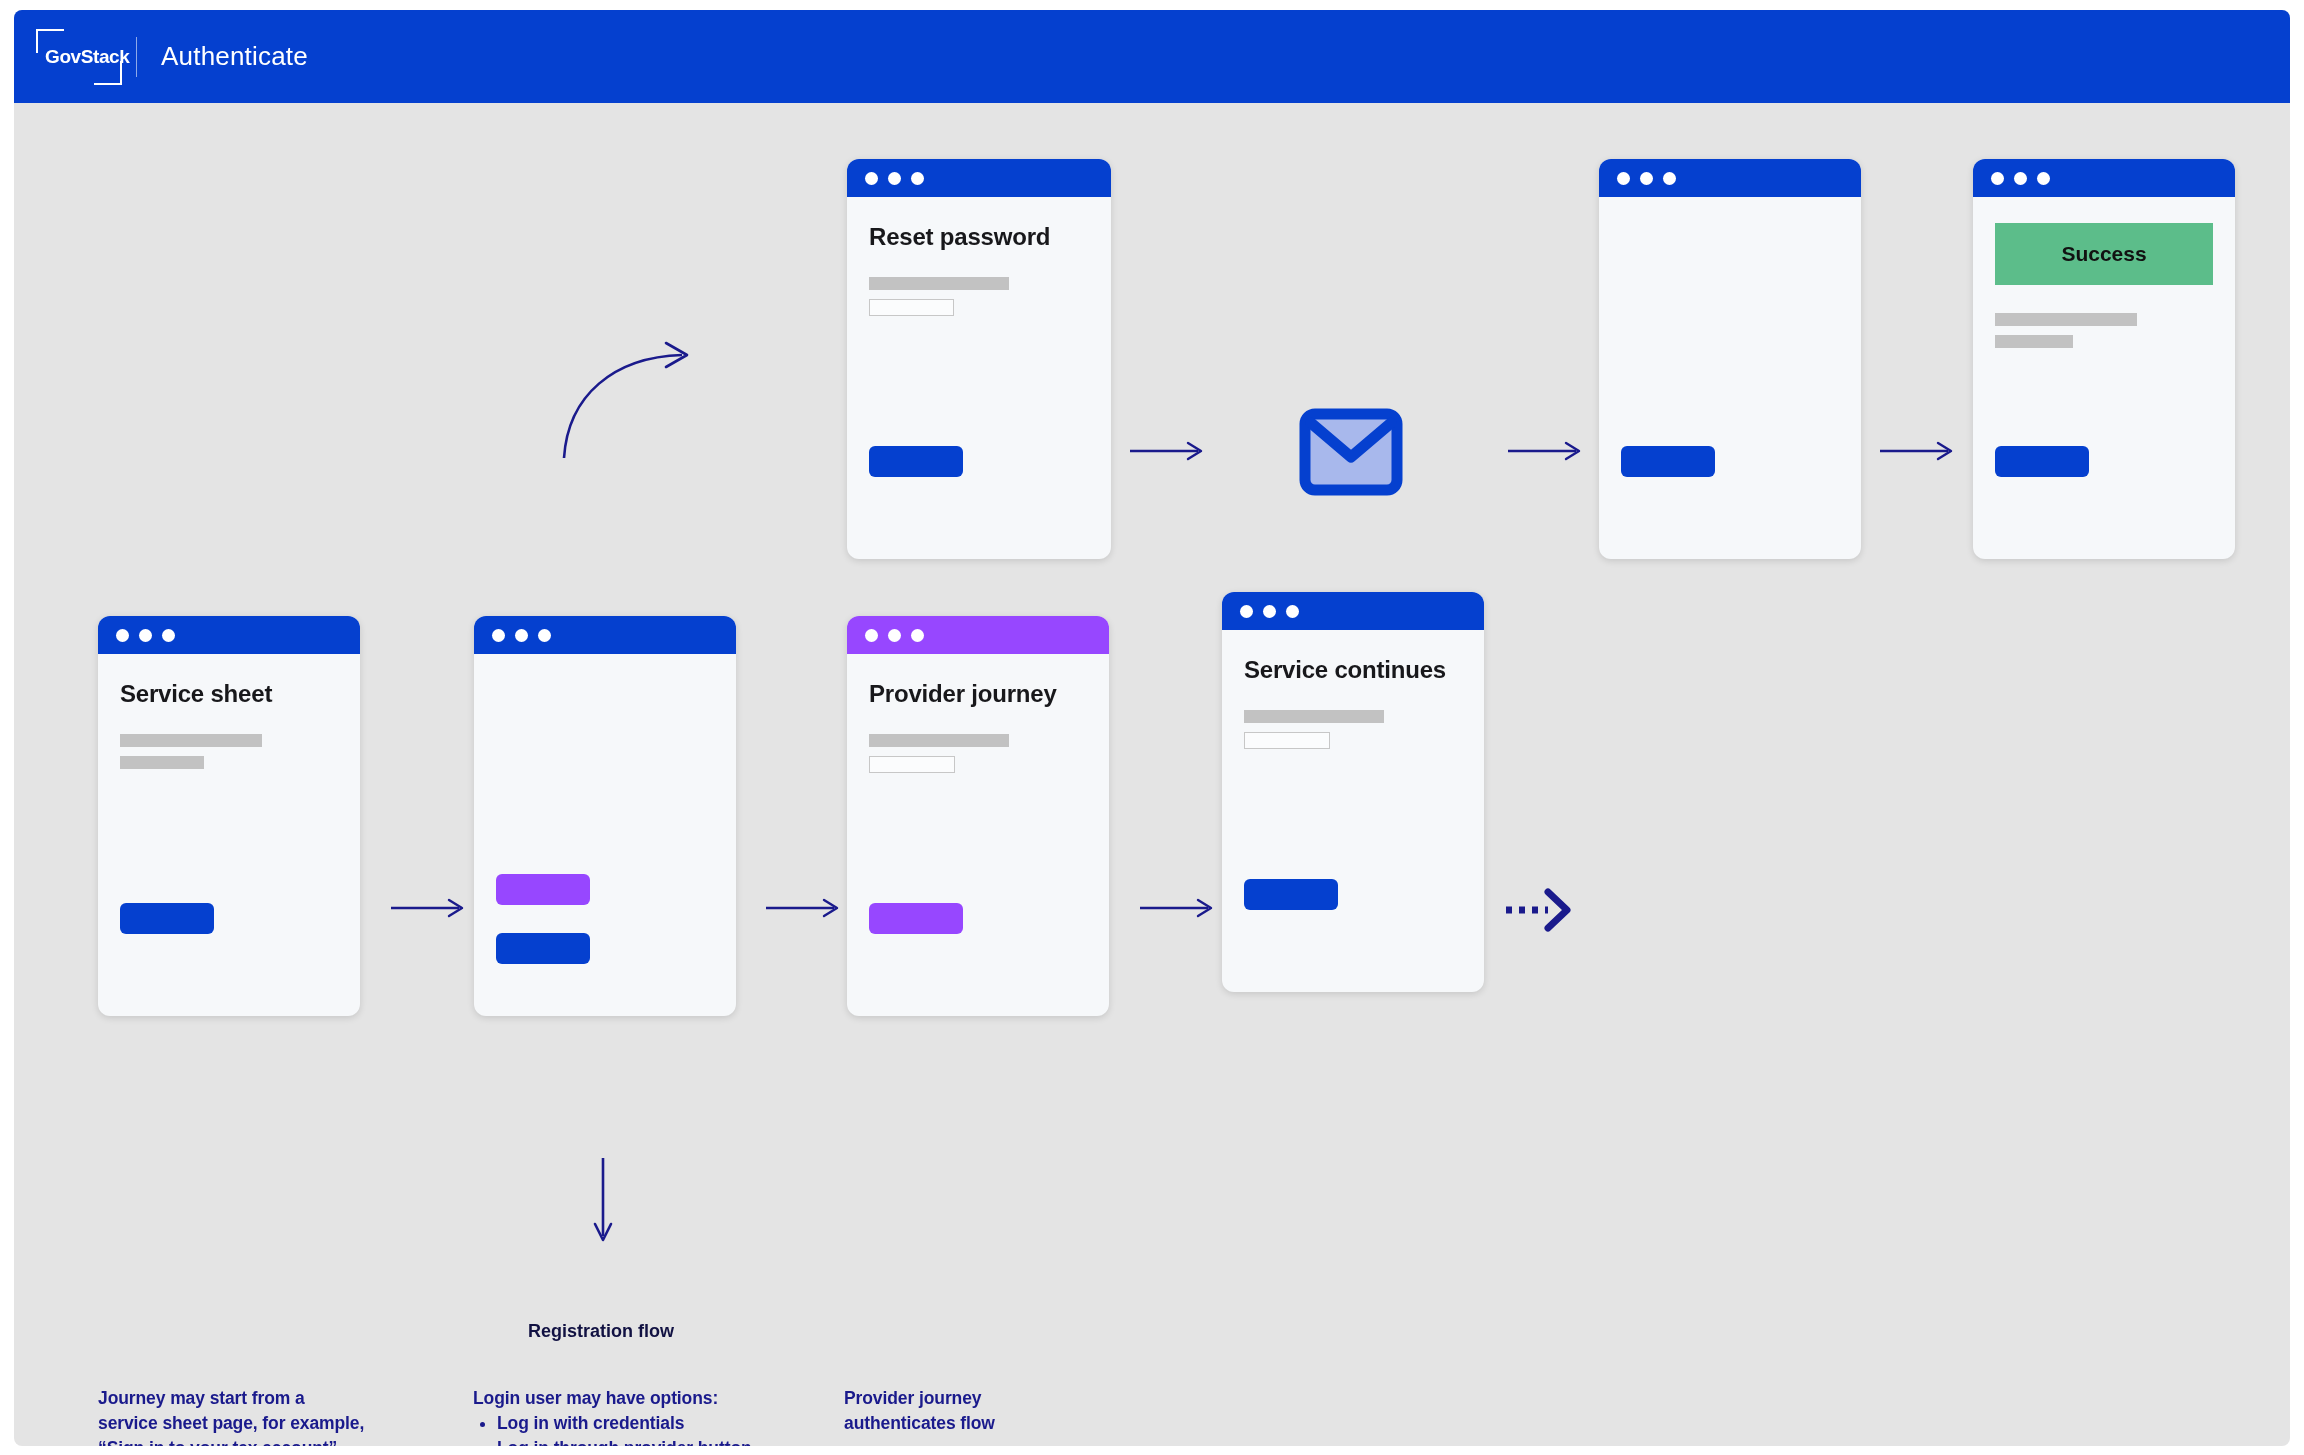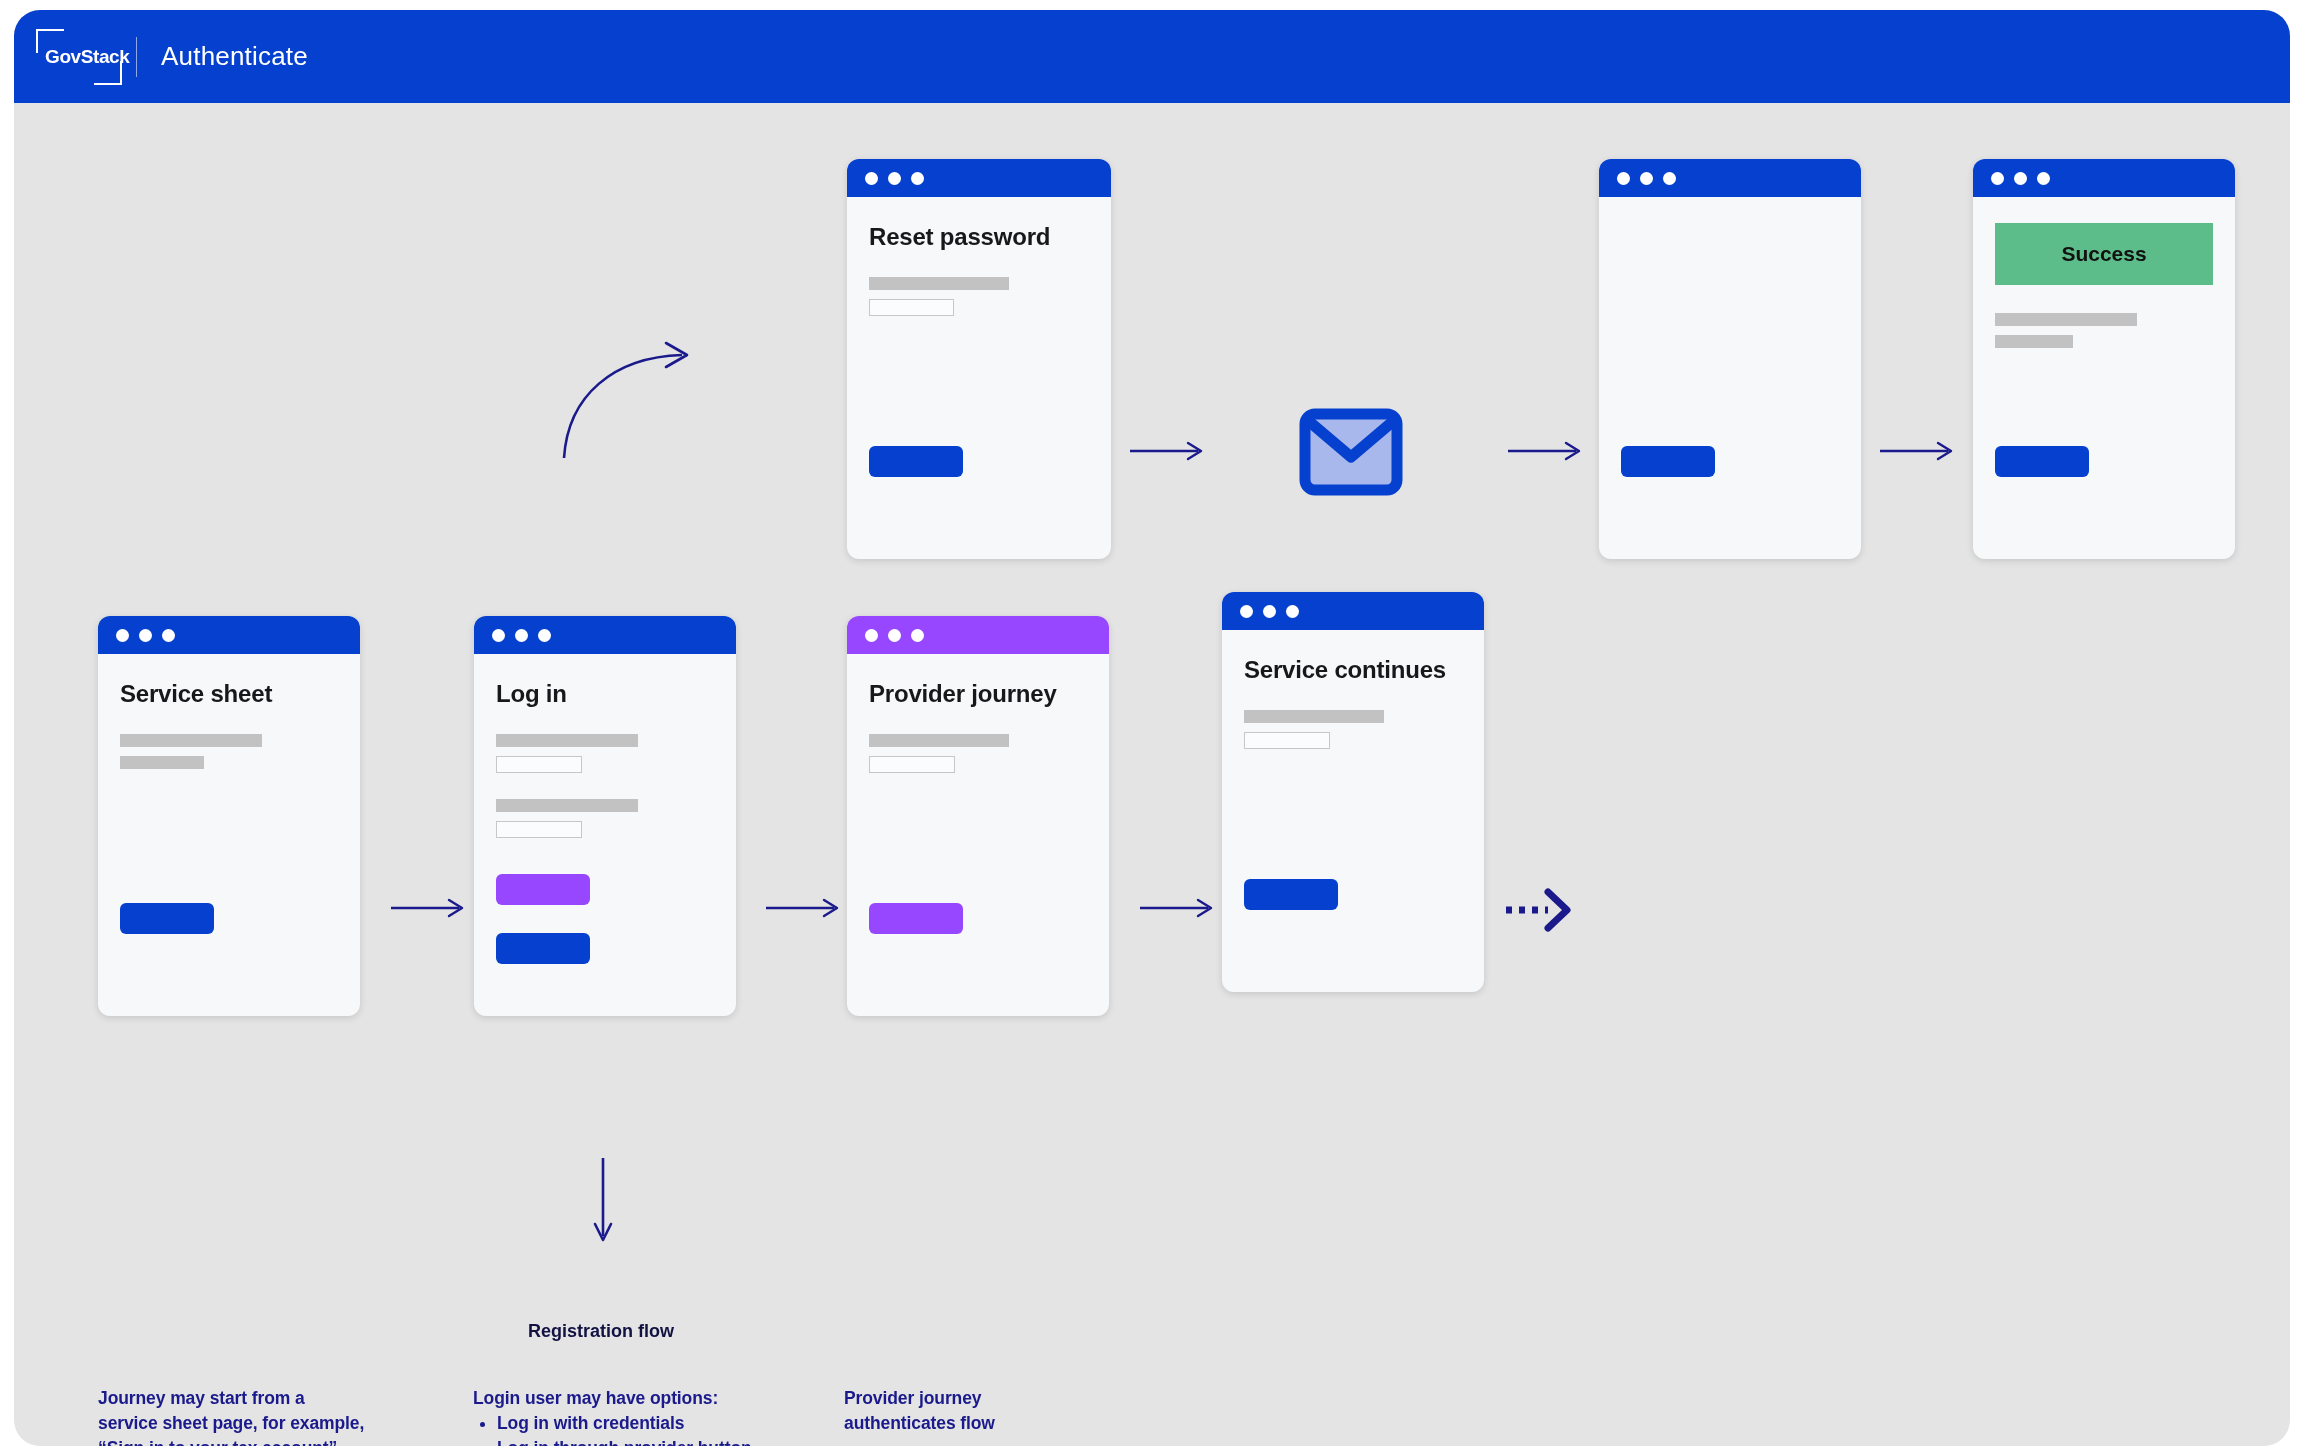--- a/index.html
+++ b/index.html
@@ -15,21 +15,21 @@
   }
 
   
   #page {
     position: absolute;
     left: 14px;
     top: 10px;
     width: 2276px;
     height: 1436px;
     background: #e4e4e4;
-    border-radius: 26px;
+    border-radius: 8px;
     overflow: hidden;
   }
 
   
   #header {
     position: absolute;
     left: 0;
     top: 0;
     width: 100%;
     height: 93px;
@@ -282,28 +282,20 @@
       <line x1="0" y1="10" x2="68" y2="10" stroke="#1a1a8c" stroke-width="2.4"></line>
       <path d="M 58 2 L 71 10 L 58 18" fill="none" stroke="#1a1a8c" stroke-width="2.4" stroke-linecap="round" stroke-linejoin="round"></path>
     </svg>
 
     <div class="card" style="left:460px; top:513px; width:262px; height:400px;">
       <div class="card-bar" style="background:#0540cf;">
         <span class="dot"></span>
         <span class="dot"></span>
         <span class="dot"></span>
       </div>
-      <div class="card-body">
-        <div class="card-title">Log in</div>
-        <div class="gray-bar" style="width:142px;"></div>
-        <div class="field-box" style="width:86px;"></div>
-        <div class="field-gap"></div>
-        <div class="gray-bar" style="width:142px;"></div>
-        <div class="field-box" style="width:86px;"></div>
-      </div>
       <div class="cta purple" style="left:22px; top:258px;"></div>
       <div class="cta blue" style="left:22px; top:317px;"></div>
     </div>
 
     <svg class="arrow-svg" style="left:752px; top:795px;" width="80" height="20" viewBox="0 0 80 20">
       <line x1="0" y1="10" x2="68" y2="10" stroke="#1a1a8c" stroke-width="2.4"></line>
       <path d="M 58 2 L 71 10 L 58 18" fill="none" stroke="#1a1a8c" stroke-width="2.4" stroke-linecap="round" stroke-linejoin="round"></path>
     </svg>
 
     <div class="card" style="left:833px; top:513px; width:262px; height:400px;">

